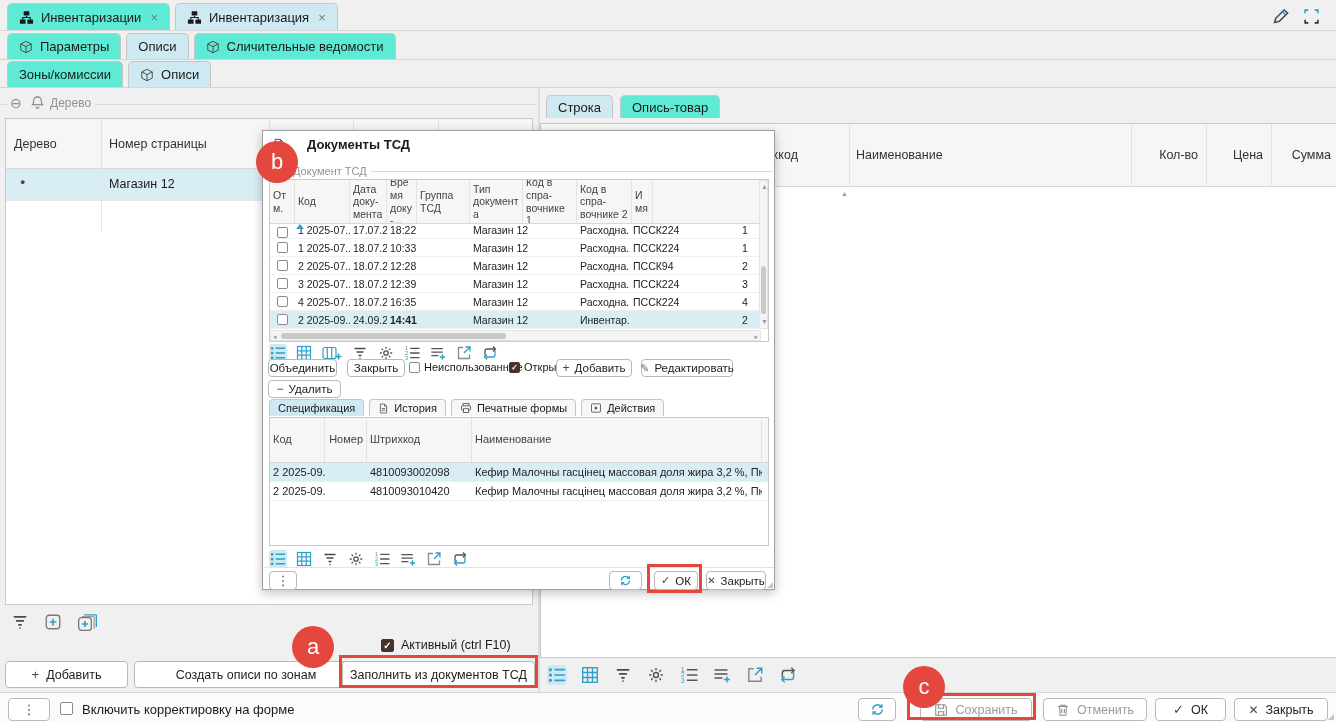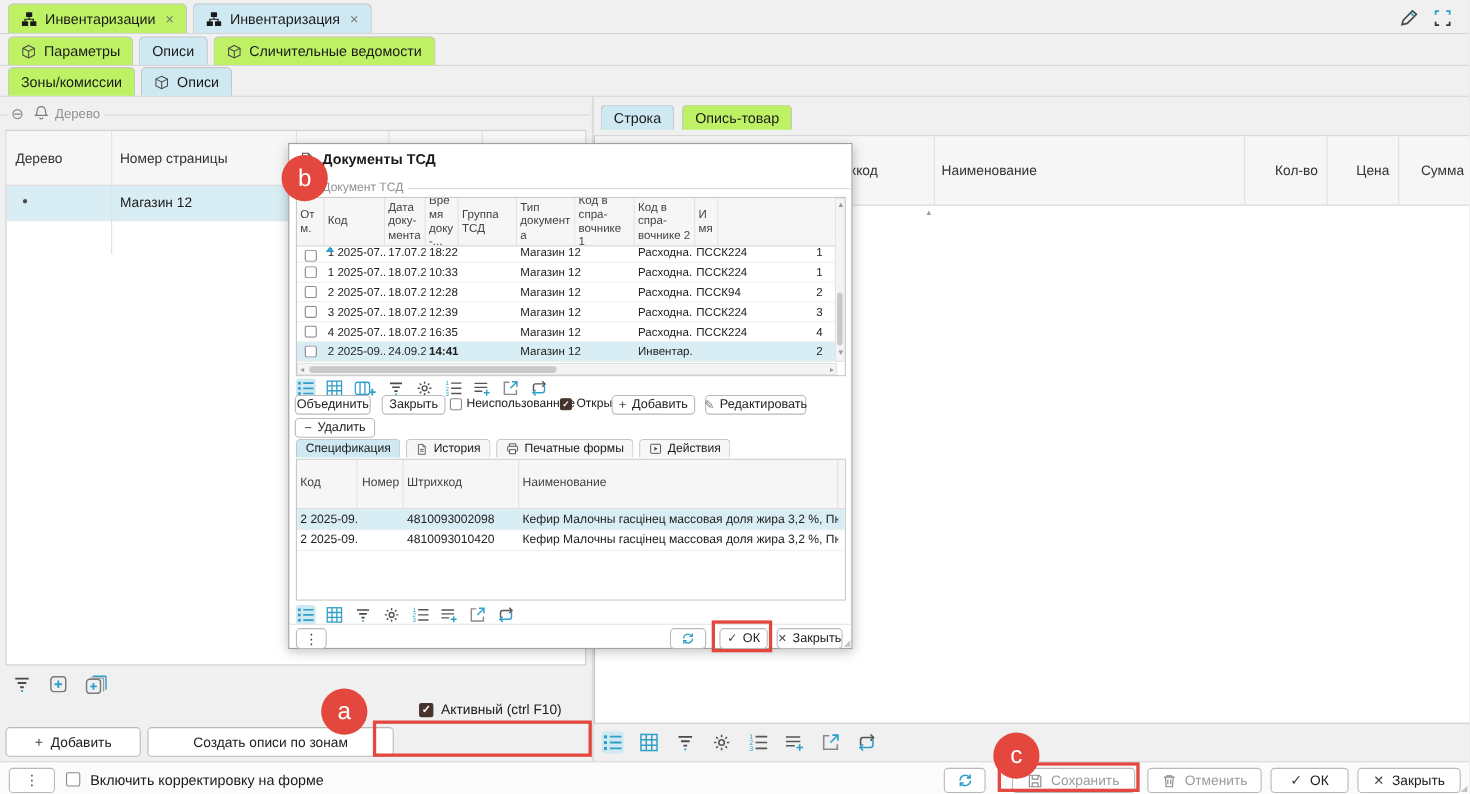--- a/index.html
+++ b/index.html
@@ -3,21 +3,21 @@
 <meta charset="utf-8">
 <style>
 *{margin:0;padding:0;box-sizing:border-box;font-family:"Liberation Sans",sans-serif}
 html,body{background:#e8e8e8}
 #stage{position:relative;width:1336px;height:722px;background:#f0f0f0;overflow:hidden;color:#1a1a1a;font-size:13px}
 .abs{position:absolute}
 svg{width:100%;height:100%;display:block}
 .ic{display:inline-block;flex:none}
 
 .tabs-row{position:absolute;left:0;width:100%;display:flex;align-items:flex-end;padding-left:7px;background:#f0f0f0;border-bottom:1px solid #d6d6d6}
-.tab{display:inline-flex;align-items:center;gap:7px;border:1px solid #c6c6c6;border-bottom:none;border-radius:5px 5px 0 0;background:#bef264;padding:0 11px;height:26px;margin-right:5px;font-size:13px;white-space:nowrap;cursor:default}
+.tab{display:inline-flex;align-items:center;gap:7px;border:1px solid #c6c6c6;border-bottom:none;border-radius:5px 5px 0 0;background:#5eead4;padding:0 11px;height:26px;margin-right:5px;font-size:13px;white-space:nowrap;cursor:default}
 .tab.active{background:#cfe9f2}
 .tabx{color:#777;font-size:13px;margin-left:2px}
 
 .btn{display:inline-flex;align-items:center;justify-content:center;gap:7px;background:#fff;border:1px solid #b9b9b9;border-radius:4px;font-size:12.5px;color:#222;white-space:nowrap}
 .btn.disabled{color:#9c9c9c}
 .glyph{font-size:13px;color:#444}
 
 .cb{display:inline-block;width:13px;height:13px;border:1px solid #8a8a8a;border-radius:2px;background:#fff;flex:none}
 .cb .cbmark{display:none}
 .cb.checked{background:#46342c;border-color:#46342c}
@@ -30,21 +30,21 @@
 .ti.active{background:#cfe9f2}
 .ti.big{width:20px;height:20px;margin-right:13px}
 
 .panel-table{position:absolute;background:#fff;border:1px solid #c9c9c9}
 .hline{position:absolute;height:1px;background:#d9d9d9}
 .vline{position:absolute;width:1px;background:#e2e2e2}
 .hdr-label{position:absolute;font-size:12.5px;color:#333;white-space:nowrap}
 .group-label{position:absolute;font-size:12px;color:#919191;white-space:nowrap}
 
 #modal{position:absolute;left:262px;top:130px;width:513px;height:460px;background:#fff;border:1px solid #9f9f9f;box-shadow:0 3px 10px rgba(0,0,0,.25);z-index:20}
-#modal .title{position:absolute;left:9px;top:6px;display:flex;align-items:flex-end;gap:7px;font-weight:bold;font-size:13px;color:#1a1a1a}
+#modal .title{position:absolute;left:9px;top:6px;display:flex;align-items:flex-end;gap:21px;font-weight:bold;font-size:13px;color:#1a1a1a}
 .dtable{position:absolute;background:#fff;border:1px solid #c9c9c9;overflow:hidden}
 .dt-head{display:flex;background:#f6f6f6;border-bottom:1px solid #d8d8d8}
 .dt-hcell{font-size:10.5px;color:#444;padding:3px 3px;border-right:1px solid #e3e3e3;overflow:hidden;overflow-wrap:anywhere;line-height:1.2;display:flex;align-items:center}
 .dt-row{display:flex;height:18px;border-bottom:1px solid #efefef;align-items:center}
 .dt-row.sel{background:#d9edf4}
 .dt-row.clip{height:15px;overflow:hidden;align-items:flex-end}
 .dt-cell{font-size:10.5px;color:#222;padding:0 3px;white-space:nowrap;overflow:hidden;flex:none;line-height:16px}
 .cbcell{display:flex;justify-content:center}
 
 .sb{position:absolute;background:#f4f4f4;border:1px solid #e4e4e4}
@@ -207,20 +207,23 @@
         </span>
       <span style="font-size:12.5px">Активный (ctrl F10)</span>
     </div>
 
     <button class="btn abs" style="left:5px;top:573px;width:123px;height:27px">
       <span class="glyph">+</span>
       <span>Добавить</span>
     </button>
     <button class="btn abs" style="left:134px;top:573px;width:224px;height:27px">
       <span>Создать описи по зонам</span>
+    </button>
+    <button class="btn abs" style="left:342px;top:573px;width:193px;height:27px">
+      <span>Заполнить из документов ТСД</span>
     </button>
   </div>
 
   <div class="abs" style="left:538px;top:88px;width:2px;height:604px;background:#dcdcdc"></div>
 
   <div class="abs" style="left:540px;top:88px;width:796px;height:604px">
     <div class="tab active abs" style="left:6px;top:7px;height:23px">
       <span>Строка</span>
     </div>
     <div class="tab abs" style="left:80px;top:7px;height:23px">

